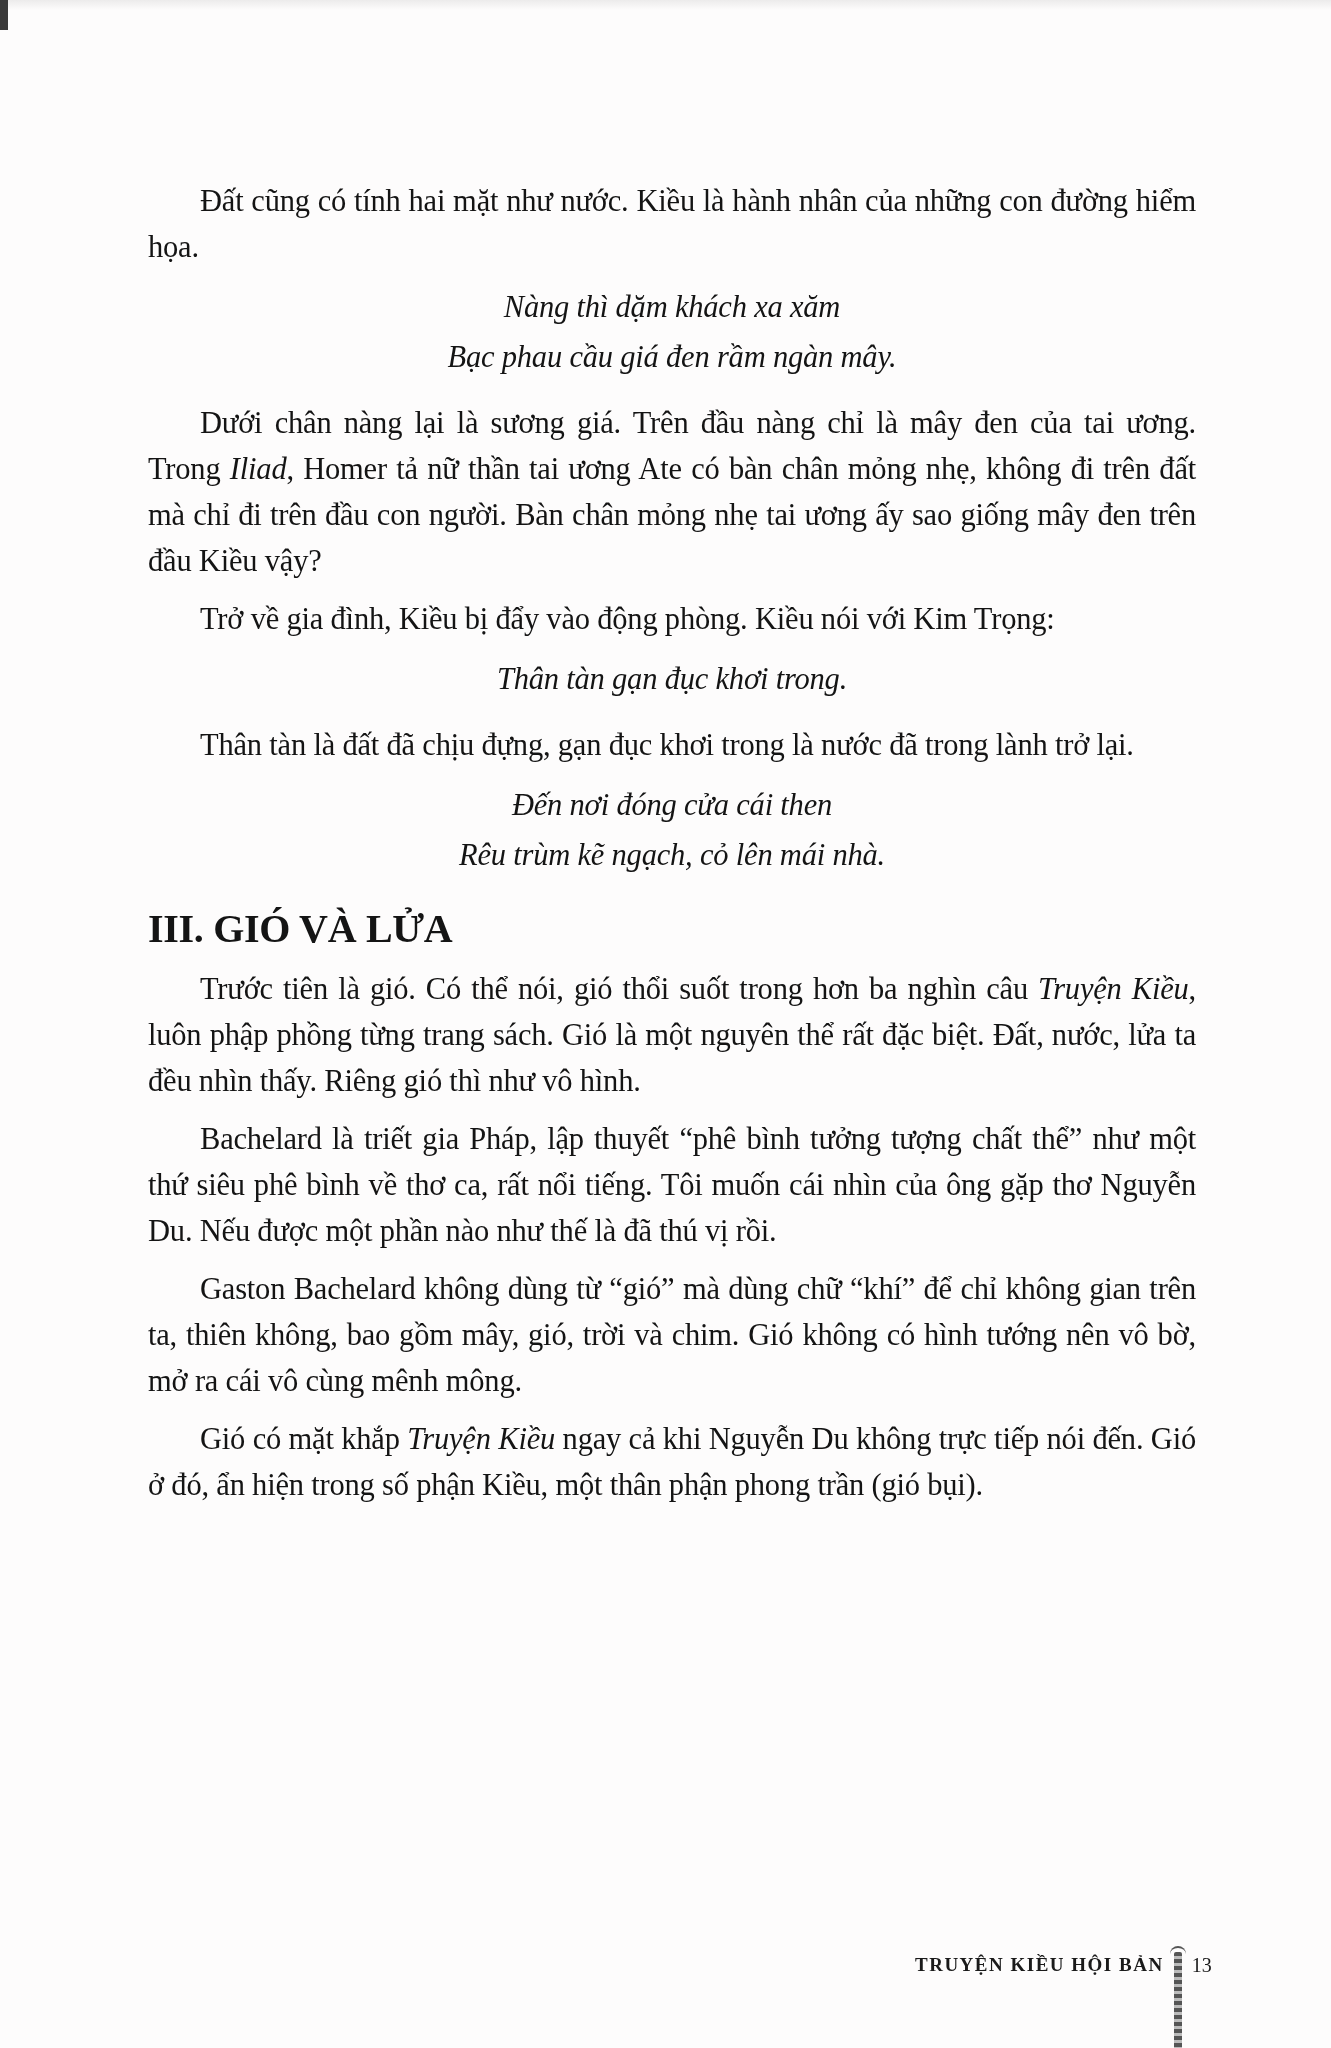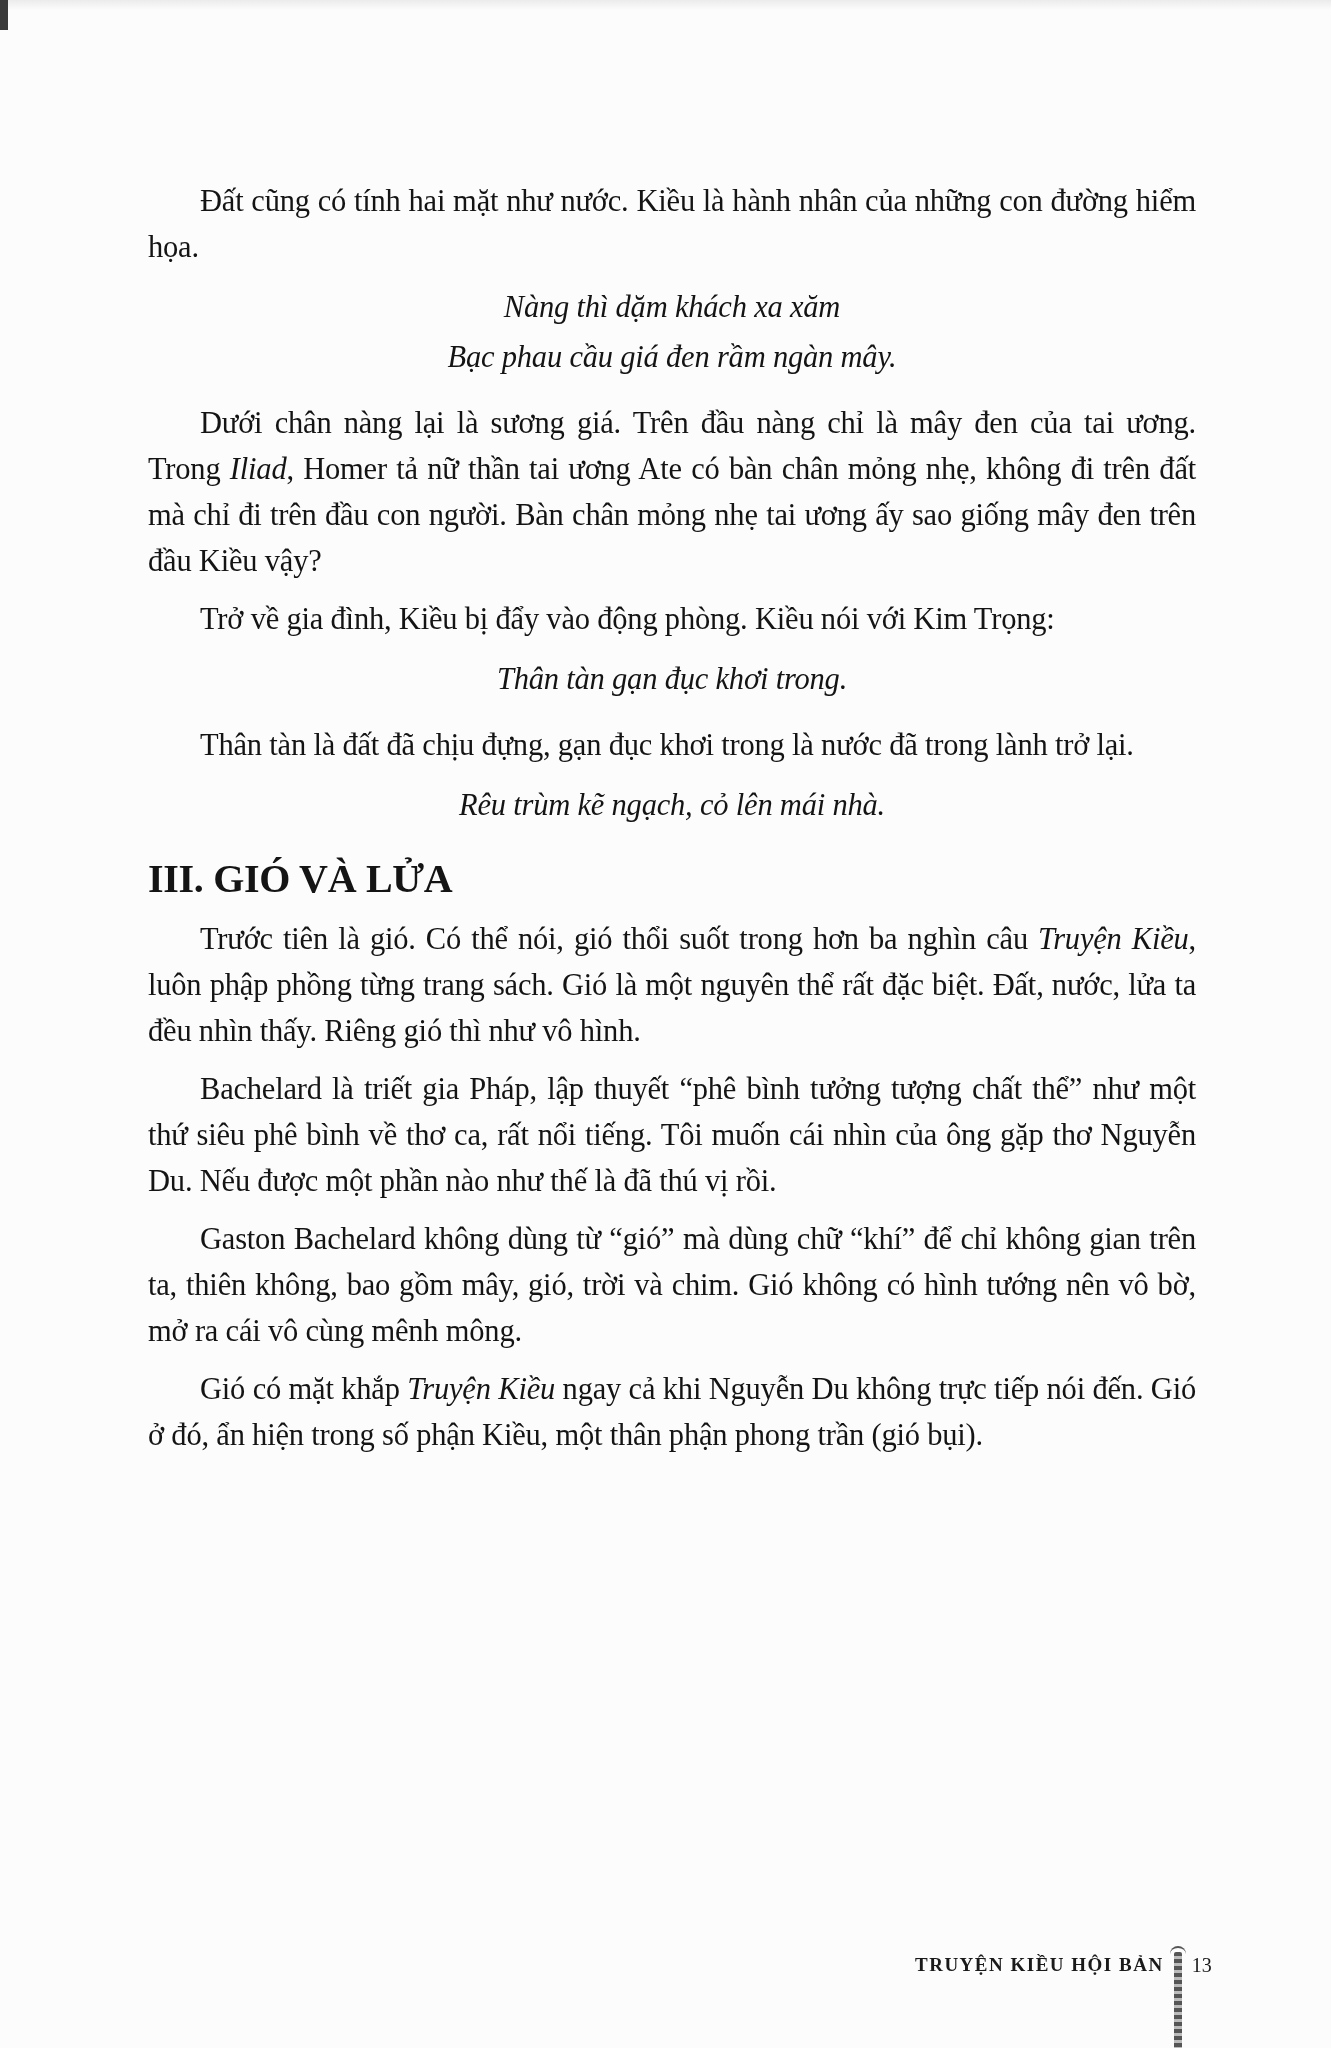--- a/index.html
+++ b/index.html
@@ -116,20 +116,21 @@
   <p class="para">Trở về gia đình, Kiều bị đẩy vào động phòng. Kiều nói với Kim Trọng:</p>
 
   <div class="verse-block">
     <p class="verse">Thân tàn gạn đục khơi trong.</p>
   </div>
 
   <p class="para">Thân tàn là đất đã chịu đựng, gạn đục khơi trong là nước đã trong lành trở lại.</p>
 
 
   <div class="verse-block">
+    <p class="verse">Đến nơi đóng cửa cái then</p>
     <p class="verse">Rêu trùm kẽ ngạch, cỏ lên mái nhà.</p>
   </div>
 
   <h2 class="section-heading">III. GIÓ VÀ LỬA</h2>
 
   <p class="para"><span>Trước tiên là gió. Có thể nói, gió thổi suốt trong hơn ba nghìn câu </span><em class="title">Truyện Kiều</em><span>, luôn phập phồng từng trang sách. Gió là một nguyên thể rất đặc biệt. Đất, nước, lửa ta đều nhìn thấy. Riêng gió thì như vô hình.</span></p>
 
   <p class="para">Bachelard là triết gia Pháp, lập thuyết “phê bình tưởng tượng chất thể” như một thứ siêu phê bình về thơ ca, rất nổi tiếng. Tôi muốn cái nhìn của ông gặp thơ Nguyễn Du. Nếu được một phần nào như thế là đã thú vị rồi.</p>
 
   <p class="para">Gaston Bachelard không dùng từ “gió” mà dùng chữ “khí” để chỉ không gian trên ta, thiên không, bao gồm mây, gió, trời và chim. Gió không có hình tướng nên vô bờ, mở ra cái vô cùng mênh mông.</p>

